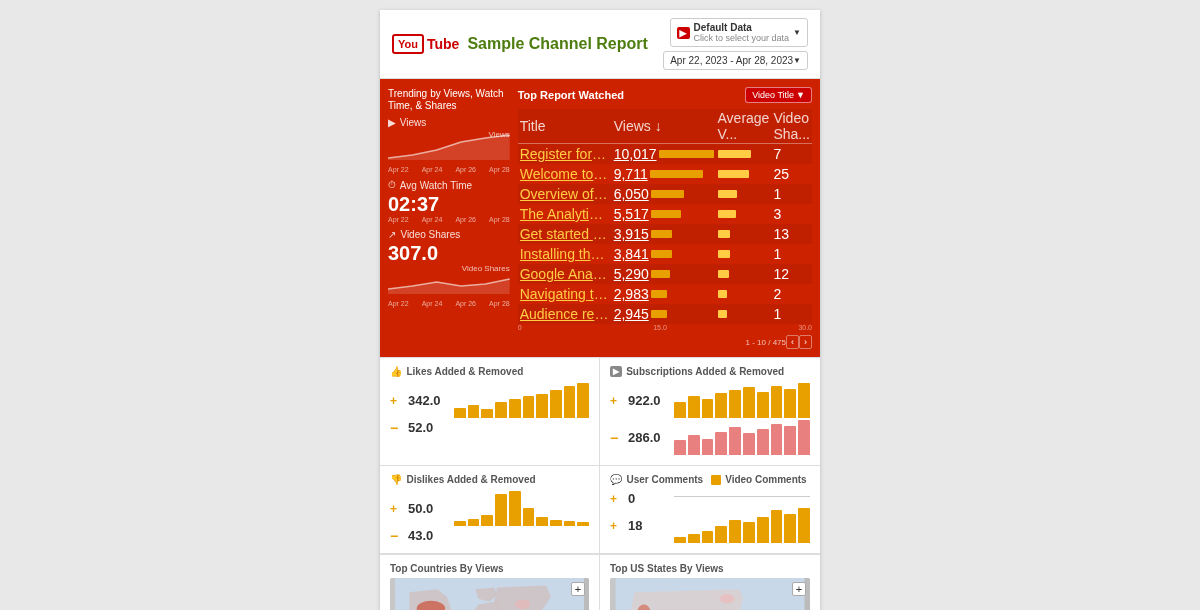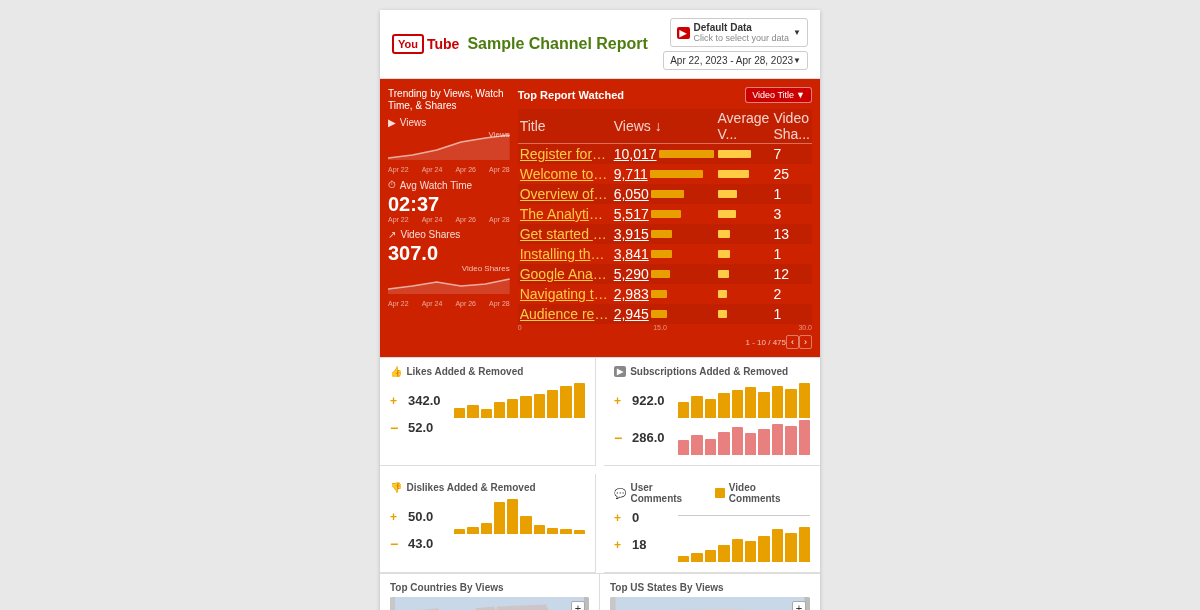--- a/index.html
+++ b/index.html
@@ -268,21 +268,21 @@
       display: flex;
       justify-content: space-between;
       font-size: 7px;
       color: rgba(255,255,255,0.5);
     }
 
     
     .cards-section {
       display: grid;
       grid-template-columns: 1fr 1fr;
-      gap: 8px;
+      gap: 0;
       border-top: 1px solid #ddd;
     }
     .card {
       padding: 8px 10px;
       border-right: 1px solid #ddd;
       border-bottom: 1px solid #ddd;
     }
     .card:nth-child(2n) {
       border-right: none;
     }

